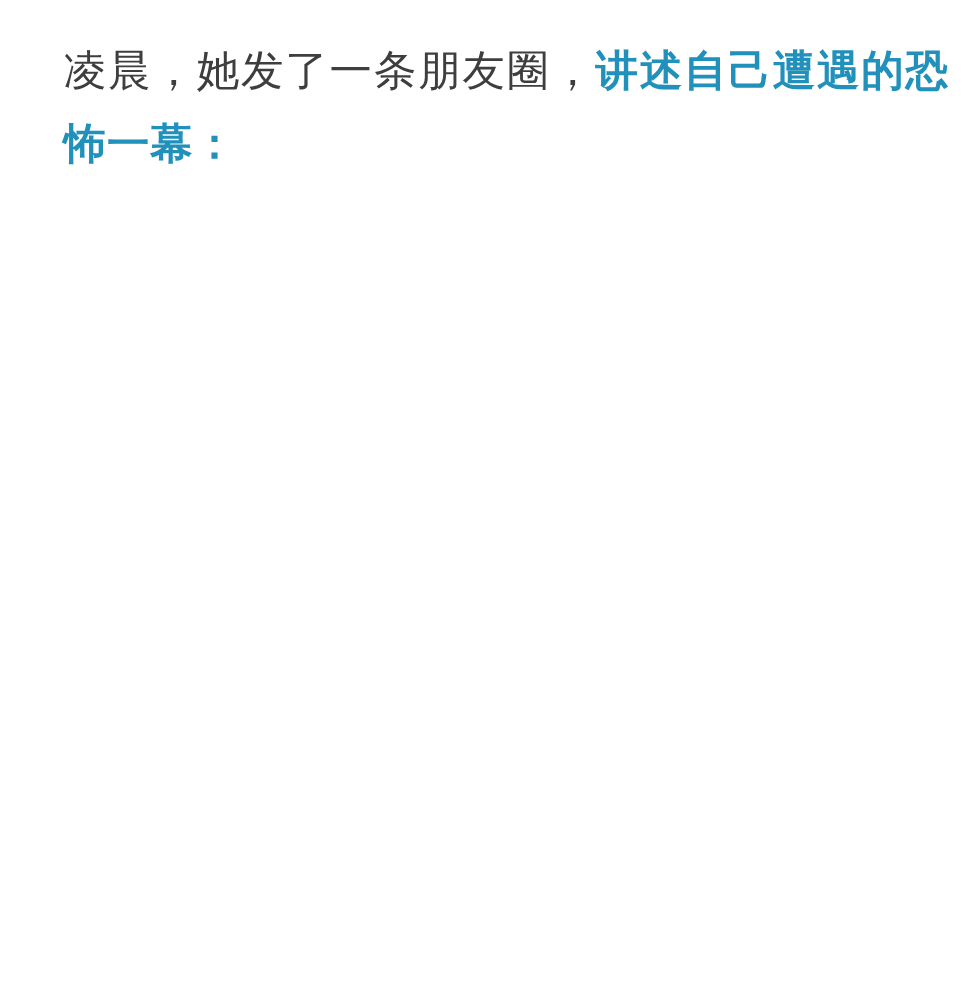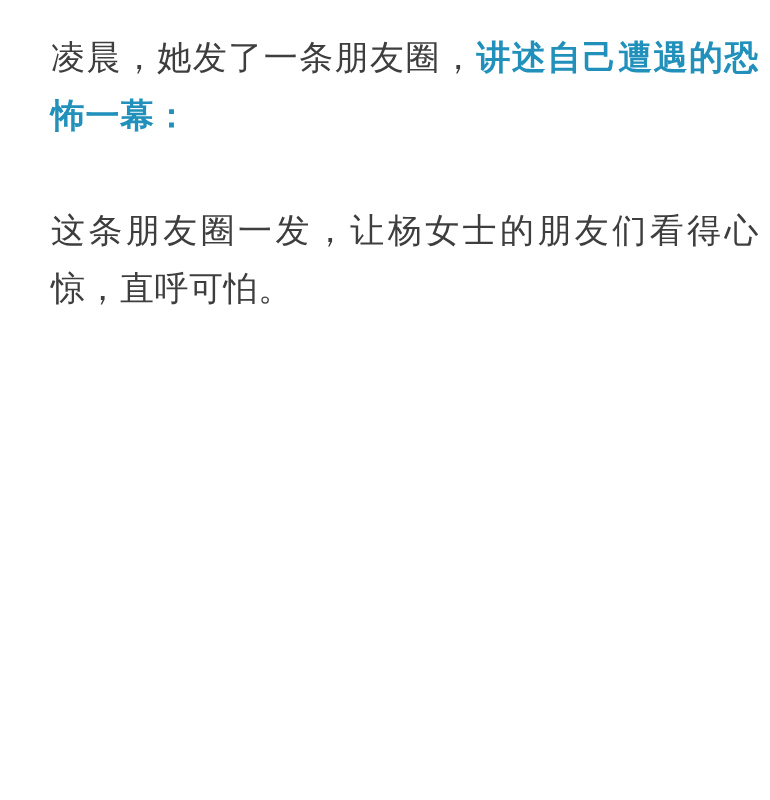--- a/index.html
+++ b/index.html
@@ -36,14 +36,13 @@
     font-weight: 700;
   }
 </style>
 </head>
 <body>
 
 <div class="page">
   <p class="para"><span>凌晨，她发了一条朋友圈，</span><span class="hl">讲述自己遭遇的恐怖一幕：</span></p>
 
 
-  <p class="para">这条朋友圈一发，让杨女士的朋友们看得心惊，直呼可怕。</p>
 </div>
 
 </body></html>

